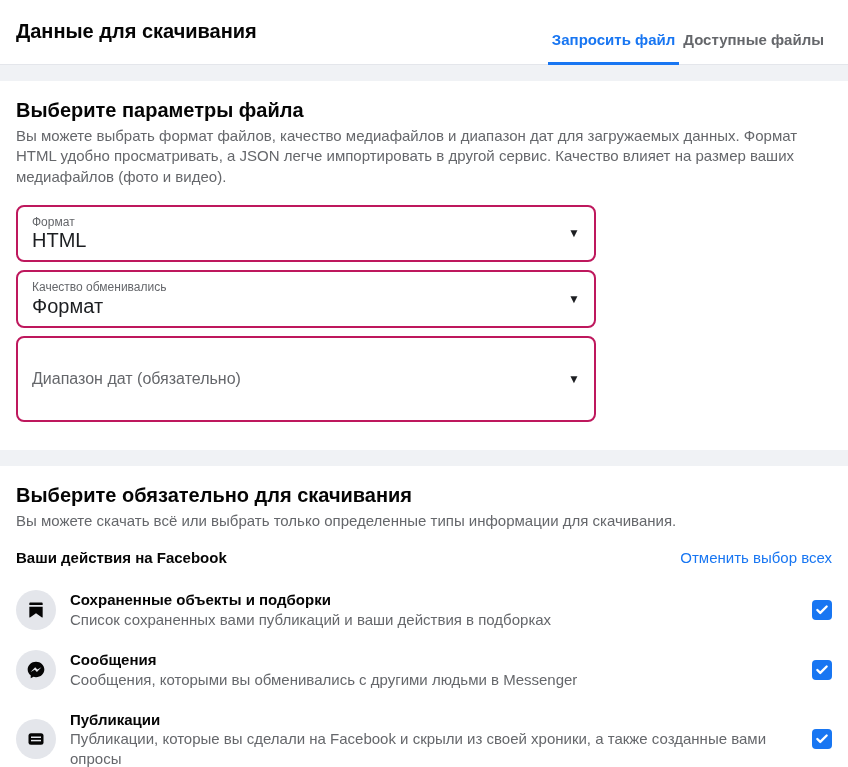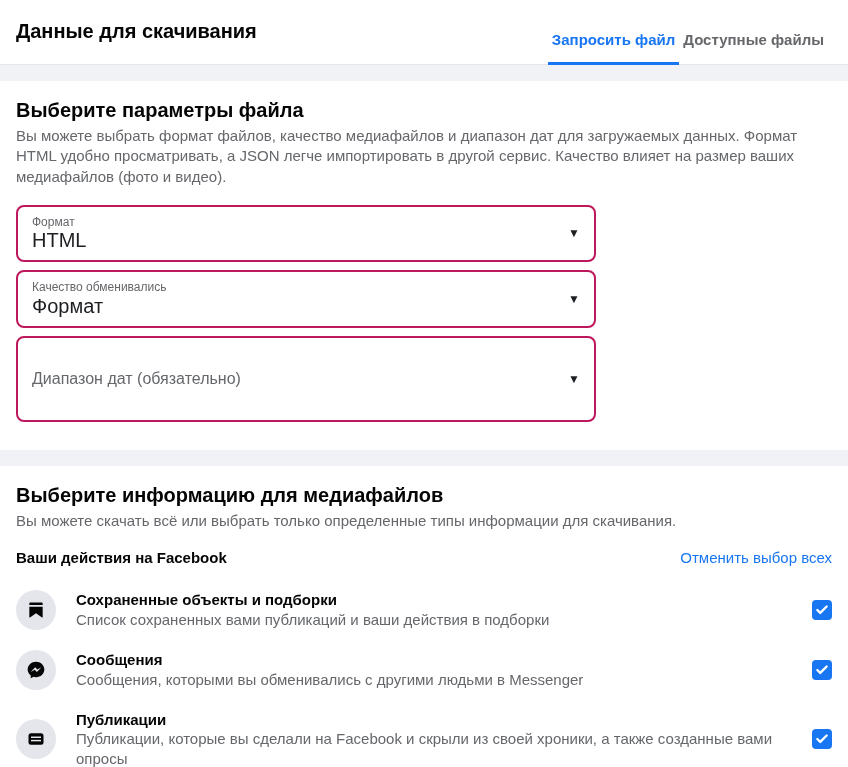--- a/index.html
+++ b/index.html
@@ -56,21 +56,21 @@
       justify-content: space-between;
       align-items: baseline;
       margin-bottom: 14px;
     }
     .subsection-title { font-size: 15px; font-weight: 600; color: #050505; }
     .deselect-link { font-size: 15px; color: #1876f2; cursor: pointer; font-weight: 400; }
     
     .item-row {
       display: flex;
       align-items: center;
-      gap: 20px;
+      gap: 14px;
       padding: 10px 0;
     }
     .item-icon {
       width: 40px; height: 40px;
       border-radius: 50%;
       background: #e4e6eb;
       display: flex;
       align-items: center;
       justify-content: center;
       flex-shrink: 0;
@@ -126,37 +126,37 @@
 
   <div class="select-row single">
     <div class="select-placeholder">Диапазон дат (обязательно)</div>
     <div class="caret">▼</div>
   </div>
 </div>
 
 <div class="sep"></div>
 
 <div class="section">
-  <div class="section-title">Выберите информацию для медиафайлов</div>
+  <div class="section-title">Выберите обязательно для скачивания</div>
   <div class="section-desc">Вы можете скачать всё или выбрать только определенные типы информации для скачивания.</div>
 
   <div class="subsection-head">
     <div class="subsection-title">Ваши действия на Facebook</div>
     <div class="deselect-link">Отменить выбор всех</div>
   </div>
 
   <div class="item-row">
     <div class="item-icon">
       <svg viewBox="0 0 24 24" width="20" height="20" fill="currentColor">
           <path d="M5 3h14a1 1 0 0 1 1 1v2H4V4a1 1 0 0 1 1-1zm-1 5h16v12.5a.5.5 0 0 1-.79.41L12 16l-7.21 4.91A.5.5 0 0 1 4 20.5V8z"></path>
         </svg>
     </div>
     <div class="item-text">
       <div class="item-title">Сохраненные объекты и подборки</div>
-      <div class="item-desc">Список сохраненных вами публикаций и ваши действия в подборки</div>
+      <div class="item-desc">Список сохраненных вами публикаций и ваши действия в подборках</div>
     </div>
     <div class="checkbox">
       <svg viewBox="0 0 24 24" fill="none" stroke="#fff" stroke-width="4" stroke-linecap="round" stroke-linejoin="round">
           <polyline points="4 12 9 17 20 6"></polyline>
         </svg>
     </div>
   </div>
 
   <div class="item-row">
     <div class="item-icon">

